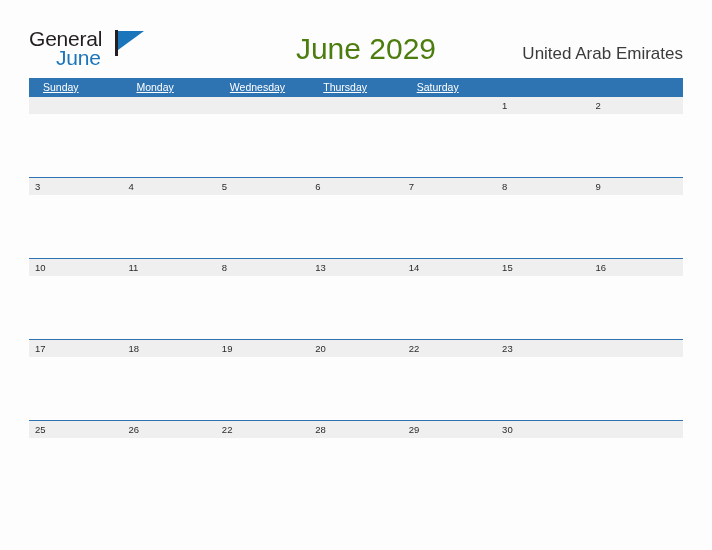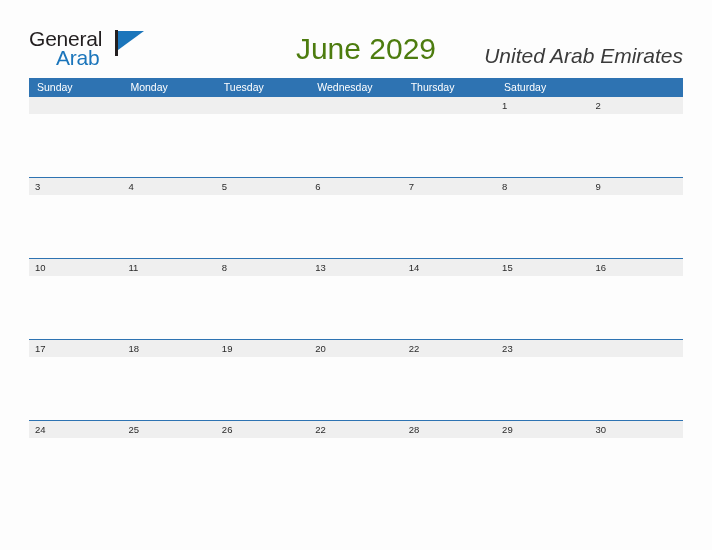--- a/index.html
+++ b/index.html
@@ -89,24 +89,23 @@
     font-size: 30px;
     color: #4d7c0f;
     letter-spacing: 0px;
     padding-left: 10px;
   }
 
   .region-label {
     position: absolute;
     right: 29px;
     top: 44px;
-    font-size: 21px;
+    font-size: 17px;
     color: #3B3B3B;
     white-space: nowrap;
-    font-style: italic;
   }
 
   
   .calendar {
     position: absolute;
     left: 29px;
     top: 78px;
     width: 654px;
   }
   .dow-row {
@@ -115,24 +114,25 @@
     height: 18px;
     background: #2E73B2;
   }
   .dow-cell {
     flex: 0 0 93.43px;
     width: 93.43px;
     height: 32px;
     line-height: 18px;
     color: #FFFFFF;
     font-size: 10.5px;
-    padding-left: 8px;
+    padding-left: 14px;
     box-sizing: border-box;
     white-space: nowrap;
     overflow: hidden;
+    text-decoration: underline;
   }
 
   .week {
     width: 654px;
   }
   .week-dates {
     display: flex;
     width: 654px;
     height: 17px;
     background: #EFEFEF;
@@ -172,39 +172,38 @@
 </style>
 </head>
 <body>
 
 <div class="page">
 
   <div class="header">
 
     <div class="logo">
       <span class="logo-general">General</span>
-      <span class="logo-blue">Arab</span>
+      <span class="logo-blue">June</span>
       <span class="logo-flag">
         <span class="pole"></span>
         <span class="tri"></span>
       </span>
     </div>
 
     <div class="cal-title">June 2029</div>
 
     <div class="region-label">United Arab Emirates</div>
 
   </div>
 
   <div class="calendar">
 
     <div class="dow-row">
       <div class="dow-cell">Sunday</div>
       <div class="dow-cell">Monday</div>
-      <div class="dow-cell">Tuesday</div>
       <div class="dow-cell">Wednesday</div>
       <div class="dow-cell">Thursday</div>
       <div class="dow-cell">Saturday</div>
     </div>
 
     <div class="week">
       <div class="week-dates">
         <div class="date-cell empty"></div>
         <div class="date-cell empty"></div>
         <div class="date-cell empty"></div>
@@ -281,21 +280,20 @@
         <div class="body-cell"></div>
         <div class="body-cell"></div>
         <div class="body-cell"></div>
         <div class="body-cell"></div>
         <div class="body-cell"></div>
       </div>
     </div>
 
     <div class="week">
       <div class="week-dates">
-        <div class="date-cell">24</div>
         <div class="date-cell">25</div>
         <div class="date-cell">26</div>
         <div class="date-cell">22</div>
         <div class="date-cell">28</div>
         <div class="date-cell">29</div>
         <div class="date-cell">30</div>
       </div>
       <div class="week-body">
         <div class="body-cell"></div>
         <div class="body-cell"></div>

